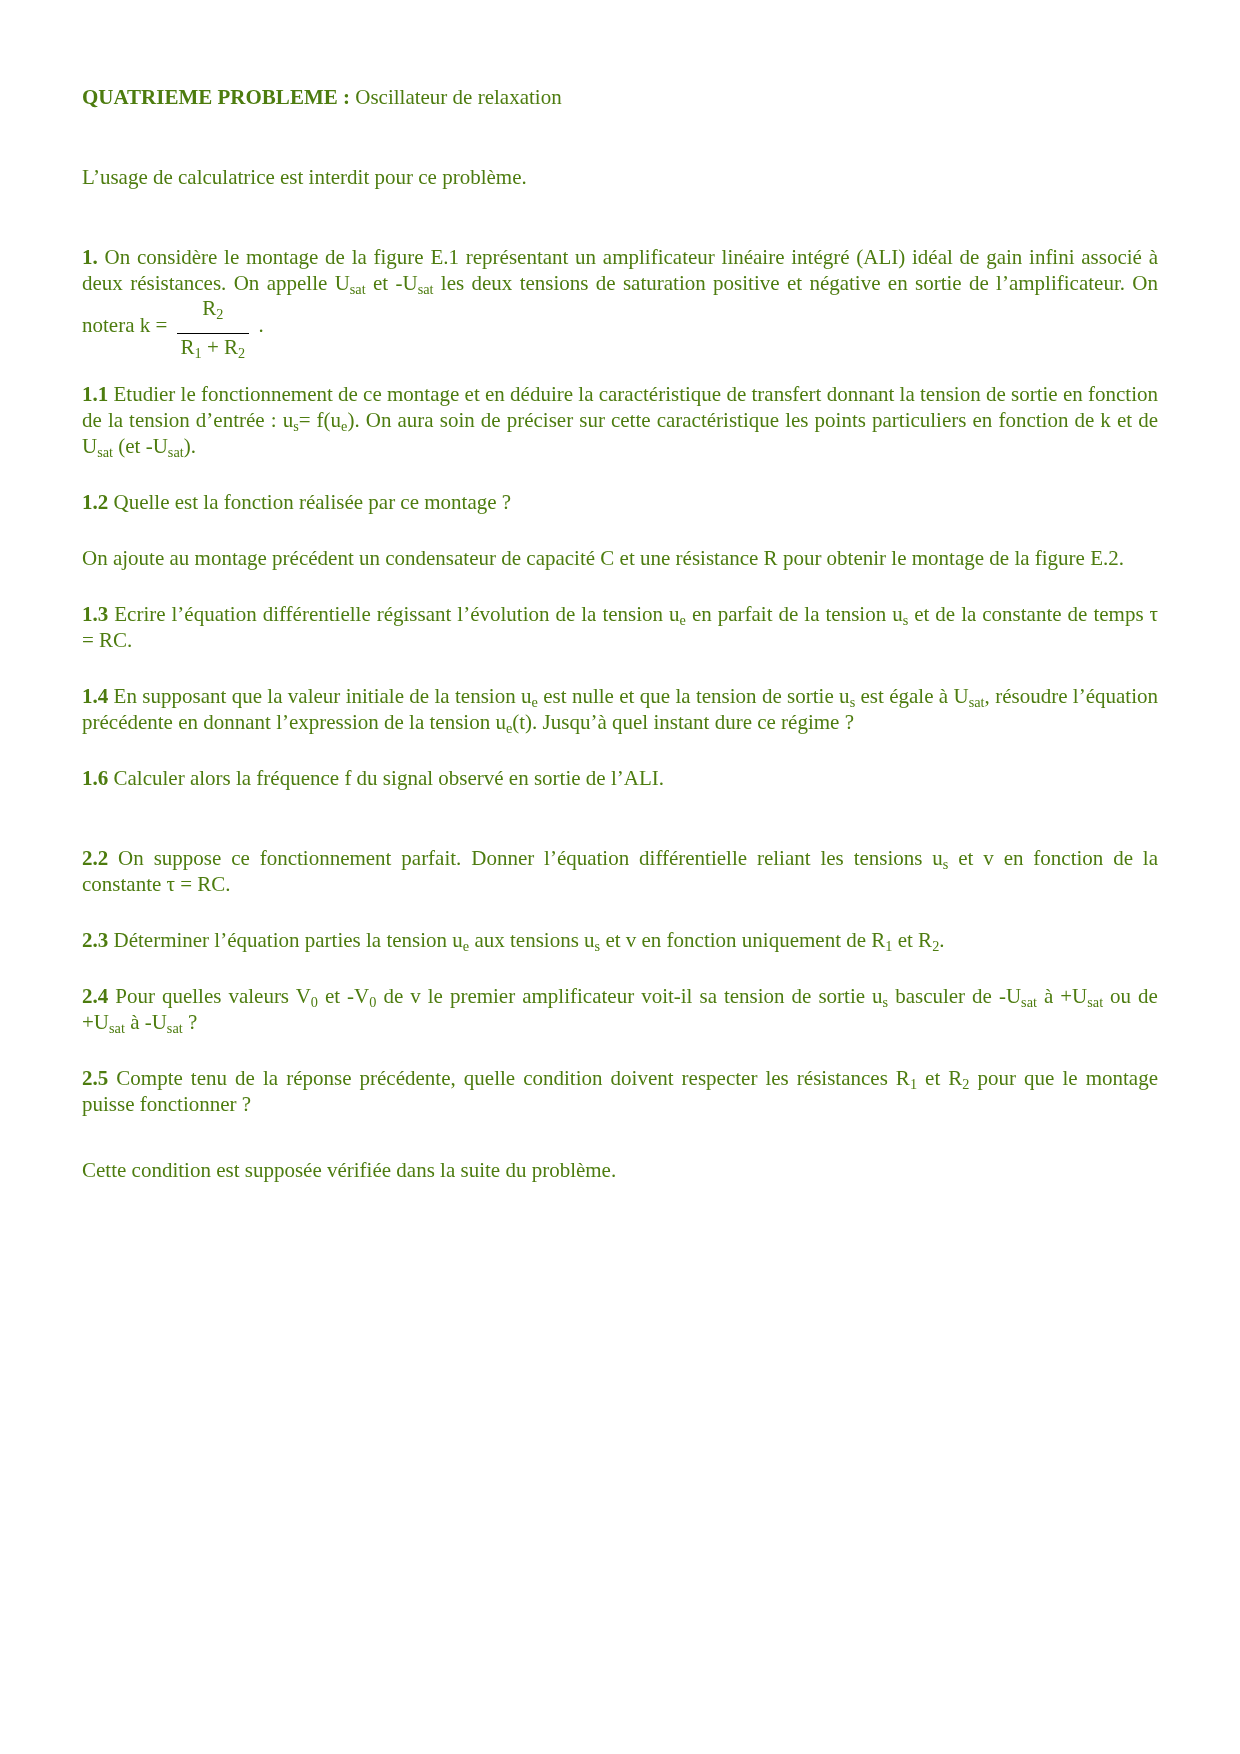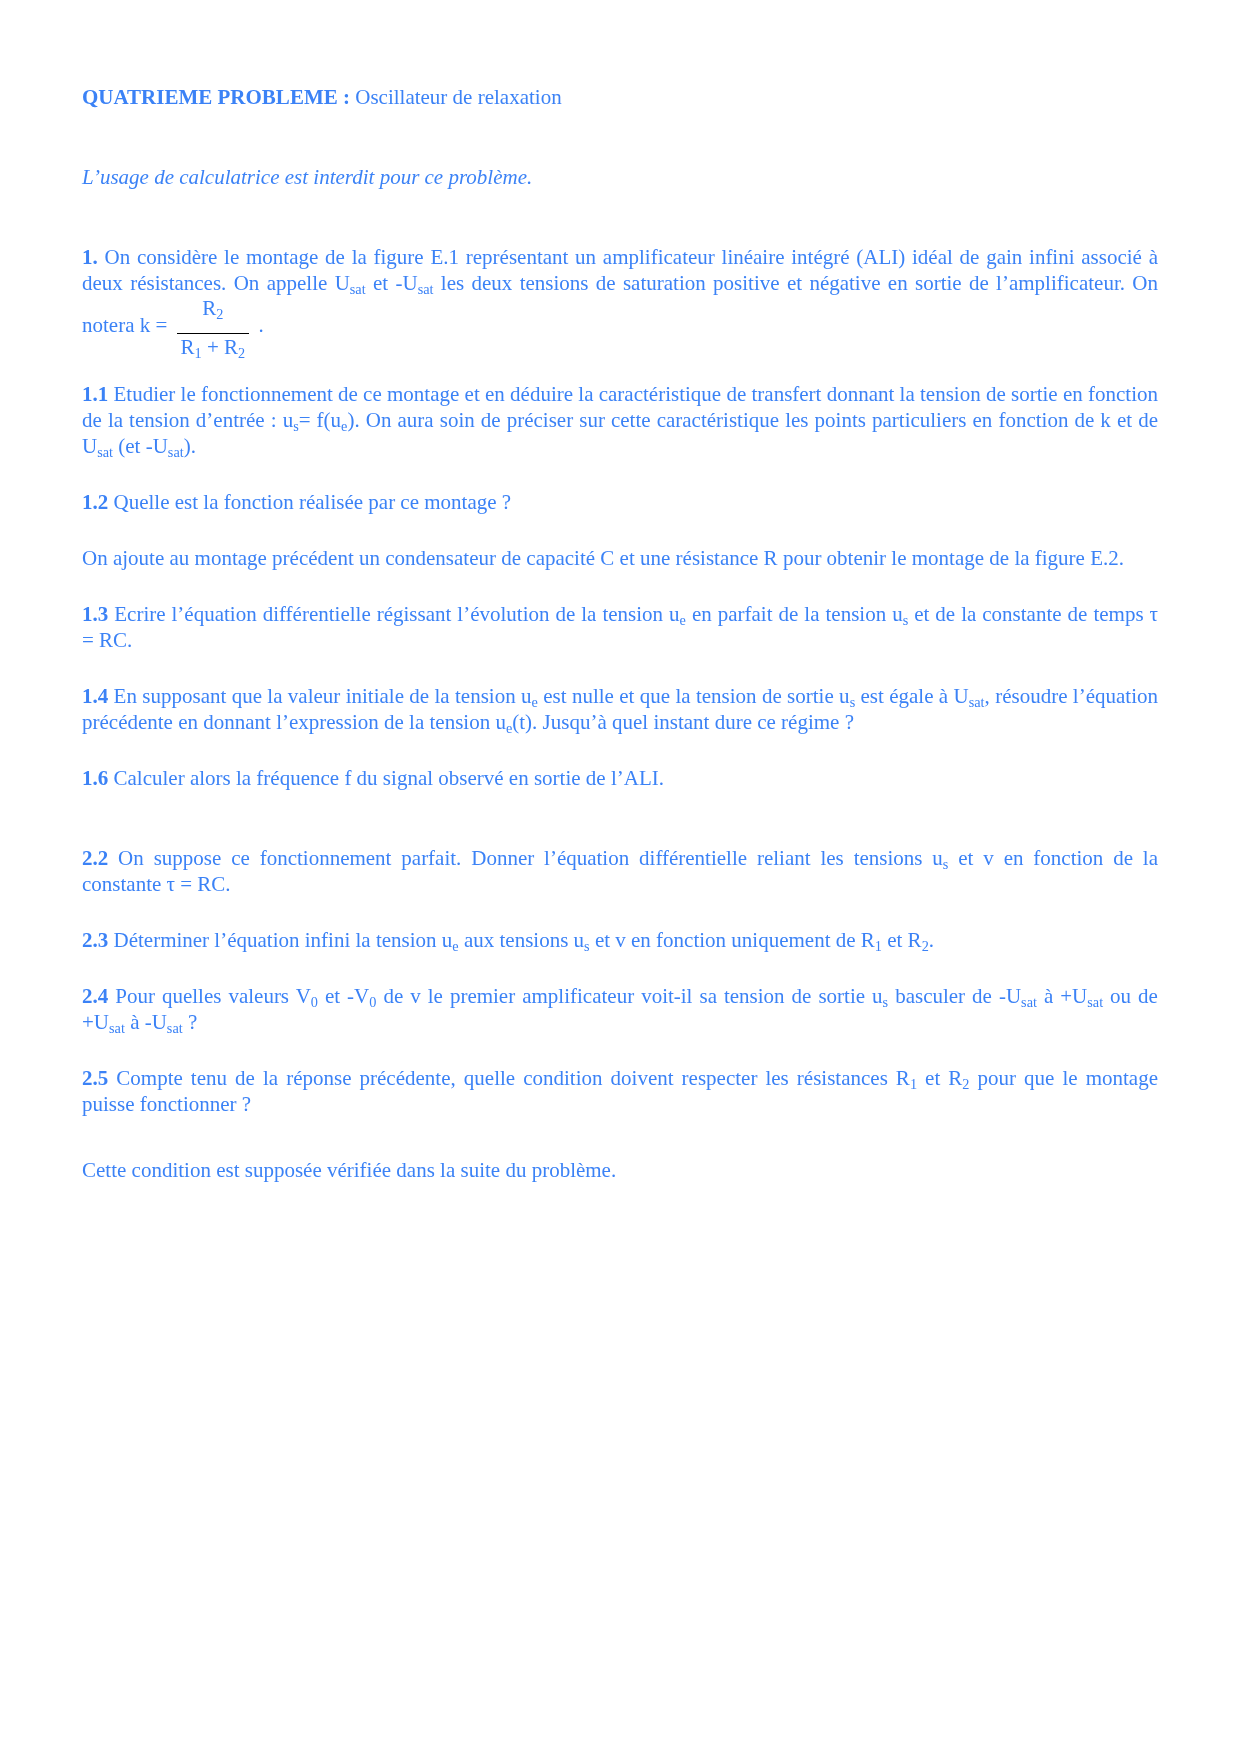--- a/index.html
+++ b/index.html
@@ -2,37 +2,37 @@
 <html lang="fr"><head>
 <meta charset="utf-8">
 <style>
   html, body { margin: 0; padding: 0; background: #ffffff; }
   .page {
     width: 1240px;
     height: 1754px;
     box-sizing: border-box;
     padding: 84px 82px 0 82px;
     background: #ffffff;
-    color: #3b82f6;
+    color: #4d7c0f;
     font-family: "Liberation Serif", "DejaVu Serif", serif;
     font-size: 21px;
     line-height: 26px;
     overflow: hidden;
   }
   .para {
     margin: 0 0 30px 0;
     text-align: justify;
     text-justify: inter-word;
   }
   .para.left { text-align: left; }
   .para.gap-lg { margin-bottom: 54px; }
   .para.gap-md { margin-bottom: 40px; }
   .para.gap-sm { margin-bottom: 22px; }
   .b { font-weight: bold; }
-  .i { font-style: italic; }
+  .i { }
   .sub {
     font-size: 0.68em;
     vertical-align: -0.28em;
     line-height: 0;
   }
   .frac {
     display: inline-block;
     vertical-align: middle;
     text-align: center;
     line-height: 1.15;
@@ -55,17 +55,17 @@
     <p class="para left gap-lg"><span class="b">QUATRIEME PROBLEME :</span><span> Oscillateur de relaxation</span></p>
     <p class="para left gap-lg"><span class="i">L’usage de calculatrice est interdit pour ce problème.</span></p>
     <p class="para gap-sm"><span class="b">1.</span><span> On considère le montage de la figure E.1 représentant un amplificateur linéaire intégré (ALI) idéal de gain infini associé à deux résistances. On appelle U</span><span class="sub">sat</span><span> et -U</span><span class="sub">sat</span><span> les deux tensions de saturation positive et négative en sortie de l’amplificateur. On notera  k = </span><span class="frac"><span class="num"><span>R</span><span class="sub">2</span></span><span class="den"><span>R</span><span class="sub">1</span><span> + R</span><span class="sub">2</span></span></span><span>  .</span></p>
     <p class="para"><span class="b">1.1</span><span> Etudier le fonctionnement de ce montage et en déduire la caractéristique de transfert donnant la tension de sortie en fonction de la tension d’entrée : u</span><span class="sub">s</span><span>= f(u</span><span class="sub">e</span><span>). On aura soin de préciser sur cette caractéristique les points particuliers en fonction de k et de U</span><span class="sub">sat</span><span>  (et -U</span><span class="sub">sat</span><span>).</span></p>
     <p class="para"><span class="b">1.2</span><span> Quelle est la fonction réalisée par ce montage ?</span></p>
     <p class="para"><span>On ajoute au montage précédent un condensateur de capacité C et une résistance R pour obtenir le montage de la figure E.2.</span></p>
     <p class="para"><span class="b">1.3</span><span> Ecrire l’équation différentielle régissant l’évolution de la tension u</span><span class="sub">e</span><span> en parfait de la tension u</span><span class="sub">s</span><span> et de la constante de temps τ = RC.</span></p>
     <p class="para"><span class="b">1.4</span><span> En supposant que la valeur initiale de la tension u</span><span class="sub">e</span><span> est nulle et que la tension de sortie u</span><span class="sub">s</span><span> est égale à U</span><span class="sub">sat</span><span>, résoudre l’équation précédente en donnant l’expression de la tension u</span><span class="sub">e</span><span>(t). Jusqu’à quel instant dure ce régime ?</span></p>
     <p class="para gap-lg"><span class="b">1.6</span><span> Calculer alors la fréquence f du signal observé en sortie de l’ALI.</span></p>
     <p class="para"><span class="b">2.2</span><span> On suppose ce fonctionnement parfait. Donner l’équation différentielle reliant les tensions u</span><span class="sub">s</span><span> et v en fonction de la constante τ = RC.</span></p>
-    <p class="para"><span class="b">2.3</span><span> Déterminer l’équation infini la tension u</span><span class="sub">e</span><span> aux tensions u</span><span class="sub">s</span><span> et v en fonction uniquement de R</span><span class="sub">1</span><span> et R</span><span class="sub">2</span><span>.</span></p>
+    <p class="para"><span class="b">2.3</span><span> Déterminer l’équation parties la tension u</span><span class="sub">e</span><span> aux tensions u</span><span class="sub">s</span><span> et v en fonction uniquement de R</span><span class="sub">1</span><span> et R</span><span class="sub">2</span><span>.</span></p>
     <p class="para"><span class="b">2.4</span><span> Pour quelles valeurs V</span><span class="sub">0</span><span> et -V</span><span class="sub">0</span><span>  de v le premier amplificateur voit-il sa tension de sortie u</span><span class="sub">s</span><span> basculer de -U</span><span class="sub">sat</span><span>  à +U</span><span class="sub">sat</span><span>  ou de +U</span><span class="sub">sat</span><span>  à -U</span><span class="sub">sat</span><span> ?</span></p>
     <p class="para gap-md"><span class="b">2.5</span><span> Compte tenu de la réponse précédente, quelle condition doivent respecter les résistances R</span><span class="sub">1</span><span> et R</span><span class="sub">2</span><span> pour que le montage puisse fonctionner ?</span></p>
     <p class="para left"><span>Cette condition est supposée vérifiée dans la suite du problème.</span></p>
   </main>
 
 </body></html>

